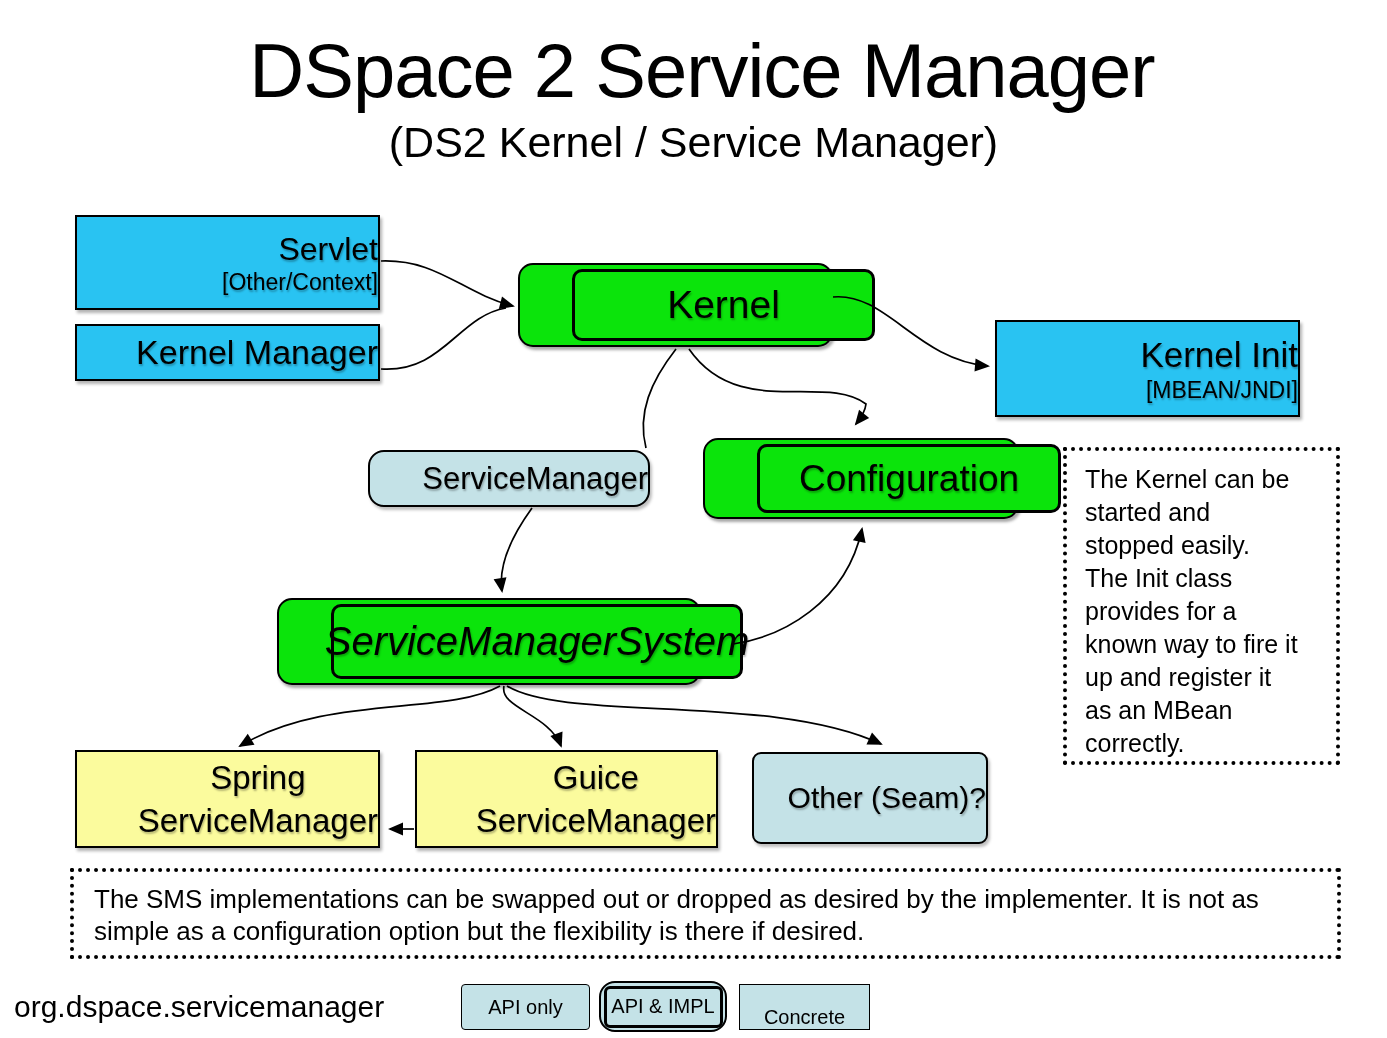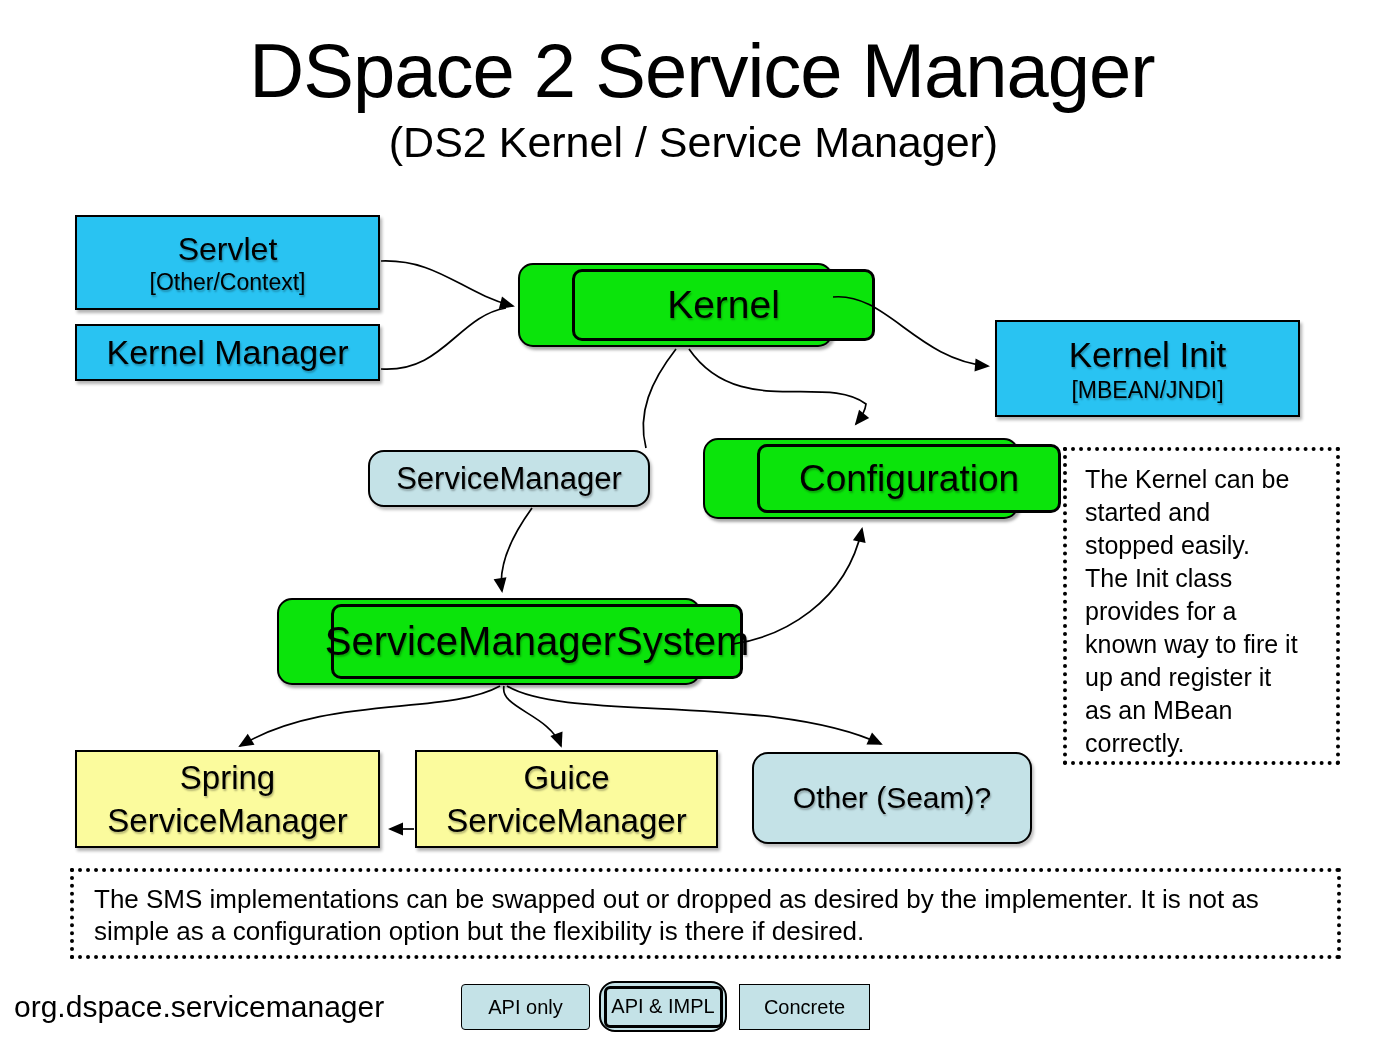--- a/index.html
+++ b/index.html
@@ -3,34 +3,34 @@
 <meta charset="utf-8">
 <style>
   html,body{margin:0;padding:0;background:#ffffff;}
   body{
     position:relative;width:1387px;height:1038px;overflow:hidden;
     font-family:"Liberation Sans","DejaVu Sans",sans-serif;color:#000;
   }
   .abs{position:absolute;box-sizing:border-box;}
   .title{left:0;top:30px;width:1387px;text-align:center;font-size:76px;line-height:82px;letter-spacing:-1px;padding-left:17px;}
   .subtitle{left:0;top:118px;width:1387px;text-align:center;font-size:43px;line-height:48px;}
-  .node{display:flex;flex-direction:column;align-items:center;justify-content:center;text-align:center;}
+  .node{display:flex;flex-direction:column;align-items:flex-end;justify-content:center;text-align:center;}
   .node .label{text-shadow:1px 2px 2px rgba(0,0,0,0.28);white-space:pre-line;}
   .concrete{border:2.5px solid #000;box-shadow:2px 3px 3px rgba(0,0,0,0.3);}
   .cyan{background:var(--cyan);}
   .yellow{background:var(--yellow);}
   .api-only{background:var(--bluegray);border:2px solid #000;border-radius:16px;box-shadow:2px 3px 3px rgba(0,0,0,0.25);}
   .api-impl{background:var(--green);border:2px solid #000;border-radius:15px;padding:4px;box-shadow:2px 3px 3px rgba(0,0,0,0.35);display:block;}
   .api-impl .inner{width:100%;height:100%;border:3.5px solid #000;border-radius:10px;background:var(--green);
     display:flex;align-items:center;justify-content:center;box-sizing:border-box;margin-left:48px;}
   .note{border:4px dotted #000;white-space:pre-line;}
   .svglayer{left:0;top:0;width:1387px;height:1038px;pointer-events:none;}
   .legend-chip{display:flex;align-items:center;justify-content:center;background:var(--bluegray);font-size:20px;}
   .chip-round{border:1.8px solid #000;border-radius:4px;}
-  .chip-square{border:1.8px solid #000;}
+  .chip-square{border:1.8px solid #000;align-items:flex-end;}
   .chip-double{border:2px solid #000;border-radius:16px;padding:2.5px;background:var(--bluegray);display:block;}
   .chip-double .inner{width:100%;height:100%;border:3.5px solid #000;border-radius:6px;background:var(--bluegray);
     display:flex;align-items:center;justify-content:center;box-sizing:border-box;}
   .footer-pkg{left:14px;top:990px;font-size:30px;}
 </style>
 </head>
 <body>
 
 <div class="abs title">DSpace 2 Service Manager</div>
 <div class="abs subtitle">(DS2 Kernel / Service Manager)</div>
@@ -58,37 +58,37 @@
 <div class="abs node api-only" style="left:368px;top:450px;width:282px;height:57px;">
   <span class="label" style="font-size:31px;">ServiceManager</span>
 </div>
 
 <div class="abs node api-impl" style="left:703px;top:438px;width:316px;height:81px;">
   <div class="inner">
     <span class="label" style="font-size:37px;">Configuration</span>
   </div>
 </div>
 
-<div class="abs node api-impl" style="left:277px;top:598px;width:424px;height:87px;">
+<div class="abs node api-impl" style="left:277px;top:598px;width:424px;height:87px;font-style:italic;">
   <div class="inner">
     <span class="label" style="font-size:40px;">ServiceManagerSystem</span>
   </div>
 </div>
 
 <div class="abs node concrete yellow" style="left:75px;top:750px;width:305px;height:98px;">
   <span class="label" style="font-size:33px;line-height:43px;">Spring
 ServiceManager</span>
 </div>
 
 <div class="abs node concrete yellow" style="left:415px;top:750px;width:303px;height:98px;">
   <span class="label" style="font-size:33px;line-height:43px;">Guice
 ServiceManager</span>
 </div>
 
-<div class="abs node api-only" style="left:752px;top:752px;width:280px;height:92px;border-radius:16px;">
+<div class="abs node api-only" style="left:752px;top:752px;width:236px;height:92px;border-radius:9px;">
   <span class="label" style="font-size:30px;">Other (Seam)?</span>
 </div>
 
 <div class="abs note" style="left:1063px;top:447px;width:277px;height:318px;padding:12px 0 0 18px;font-size:25px;line-height:33px;">The Kernel can be
 started and
 stopped easily.
 The Init class
 provides for a
 known way to fire it
 up and register it

